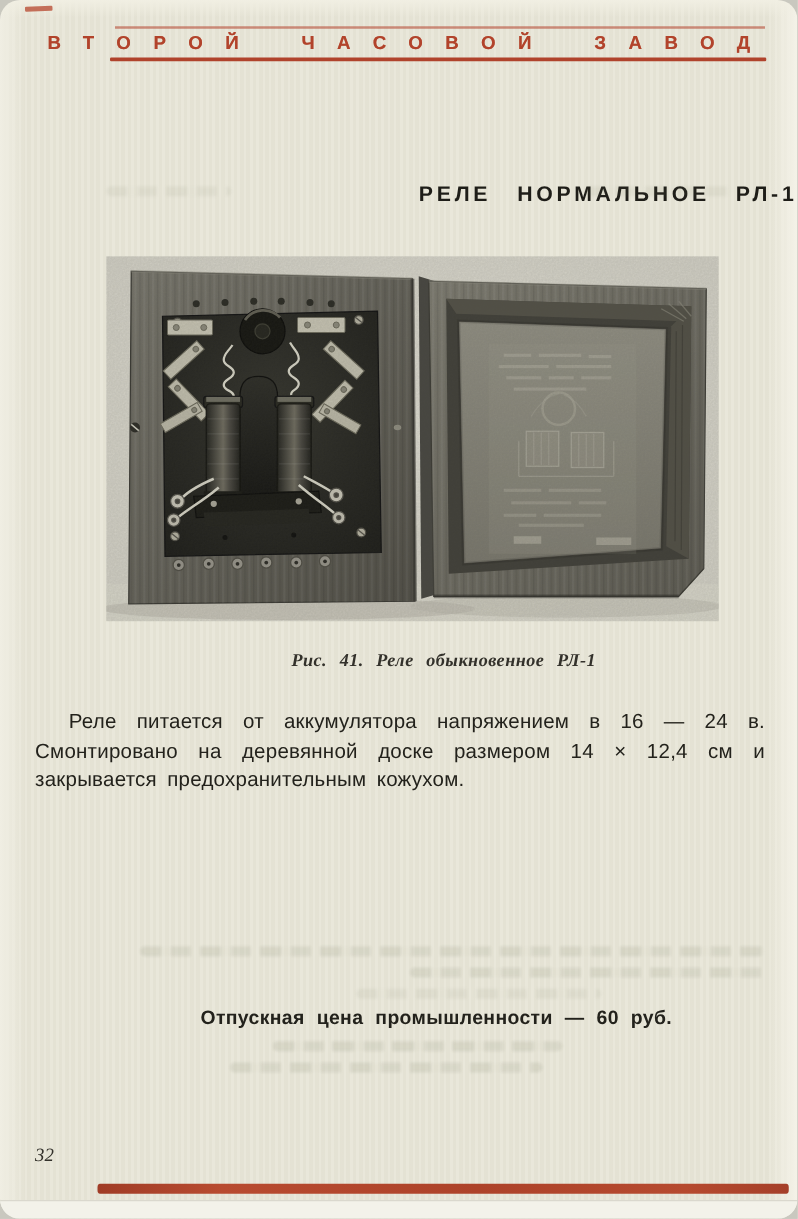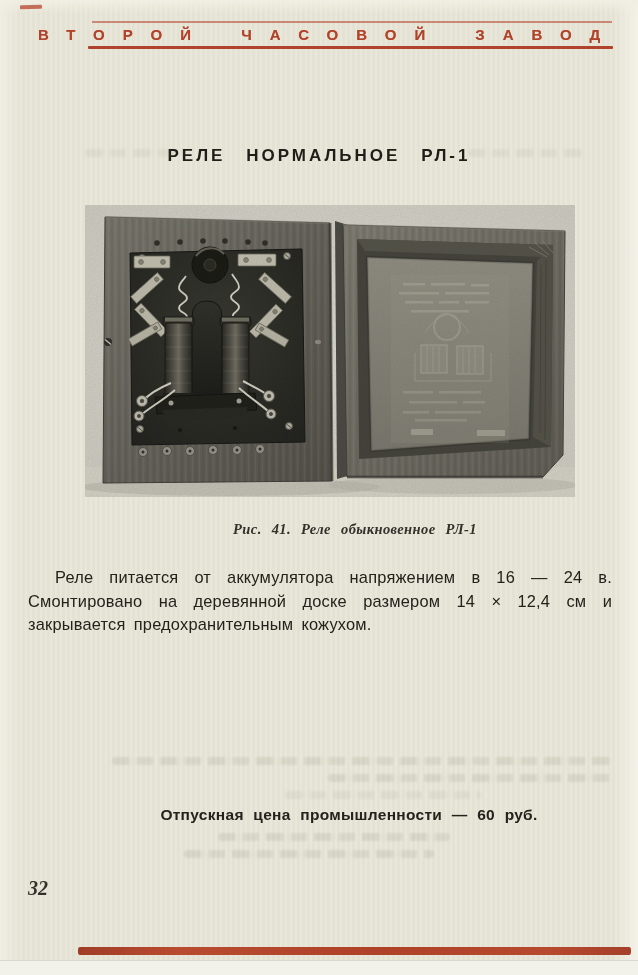--- a/index.html
+++ b/index.html
@@ -5,54 +5,55 @@
   html,body{margin:0;padding:0;background:#c9c8bf;}
   .page{
     position:relative; width:638px; height:975px; overflow:hidden;
     font-family:"Liberation Sans",sans-serif; color:#26241f;
     background:
       linear-gradient(180deg, #f1efe3 0, rgba(241,239,227,0) 14px),
       linear-gradient(270deg, #f4f2e8 0, rgba(244,242,232,0) 24px),
       linear-gradient(90deg, #f0eee3 0, rgba(240,238,227,0) 20px),
       repeating-linear-gradient(90deg, rgba(255,255,255,0.06) 0 2px, rgba(120,115,95,0.035) 2px 5px),
       #e8e6d8;
+    border-radius: 16px;
   }
   .abs{position:absolute;}
   
   .corner-mark{left:20px;top:5px;width:22px;height:4px;background:#b5462c;opacity:.75;transform:rotate(-2deg);border-radius:1px;}
   .header-rule-top{left:92px;right:26px;top:21px;height:2px;background:rgba(176,62,40,.55);}
   .header-text{
     left:38px;top:26px;white-space:nowrap;color:#b2432b;
     font-size:15px;font-weight:bold;letter-spacing:18px;word-spacing:10px;
     text-shadow:0 0 .5px rgba(178,67,43,.6);
   }
   .header-rule-bottom{left:88px;right:25px;top:46px;height:3px;background:#b0432c;border-radius:1px;}
   
-  .page-title{left:0;right:0;top:146px;text-align:center;font-size:17px;font-weight:bold;
+  .page-title{left:0;right:0;top:146px;text-align:right;font-size:17px;font-weight:bold;
     letter-spacing:3px;word-spacing:13px;color:#1e1d18;}
   
   .figure-photo{left:85px;top:205px;width:490px;height:292px;}
   .figure-caption{left:0;right:0;top:521px;text-align:center;transform:translateX(36px);
     font-family:"Liberation Serif",serif;font-style:italic;font-size:14.5px;font-weight:bold;
     word-spacing:6px;letter-spacing:.4px;color:#33312b;}
   
   .body-text{left:28px;top:566px;width:584px;font-size:16.4px;line-height:23.6px;
     text-align:justify;letter-spacing:.2px;word-spacing:3.5px;color:#23221c;}
   .body-text p{margin:0;text-indent:27px;}
   .price-line{left:0;right:0;top:806px;text-align:center;transform:translateX(30px);
     font-size:15.5px;font-weight:bold;word-spacing:5px;letter-spacing:.3px;color:#23221c;}
   
   .ghost{height:8px;border-radius:4px;filter:blur(1.1px);opacity:.9;
     background:repeating-linear-gradient(90deg,
       rgba(122,126,102,.17) 0 17px, rgba(122,126,102,.03) 17px 25px,
       rgba(122,126,102,.15) 25px 41px, rgba(122,126,102,0) 41px 48px);}
   .ghost.faint{opacity:.55;}
   
-  .page-number{left:28px;top:877px;font-family:"Liberation Serif",serif;font-style:italic;
-    font-weight:bold;font-size:20px;color:#33312b;}
+  .page-number{left:28px;top:917px;font-family:"Liberation Serif",serif;font-style:italic;
+    font-weight:normal;font-size:15px;color:#33312b;}
   .footer-rule{left:78px;top:947px;width:553px;height:8px;border-radius:2px/3px;
     background:linear-gradient(90deg,#a03c26,#b84b30 18%,#ad4229 55%,#b64a2f 85%,#a53f29);}
   .bottom-strip{left:0;right:0;bottom:0;height:14px;background:#f3f2ea;border-top:1px solid rgba(180,178,165,.4);}
 </style>
 </head>
 <body>
 
 <div class="page">
 
   <div class="abs corner-mark"></div>

